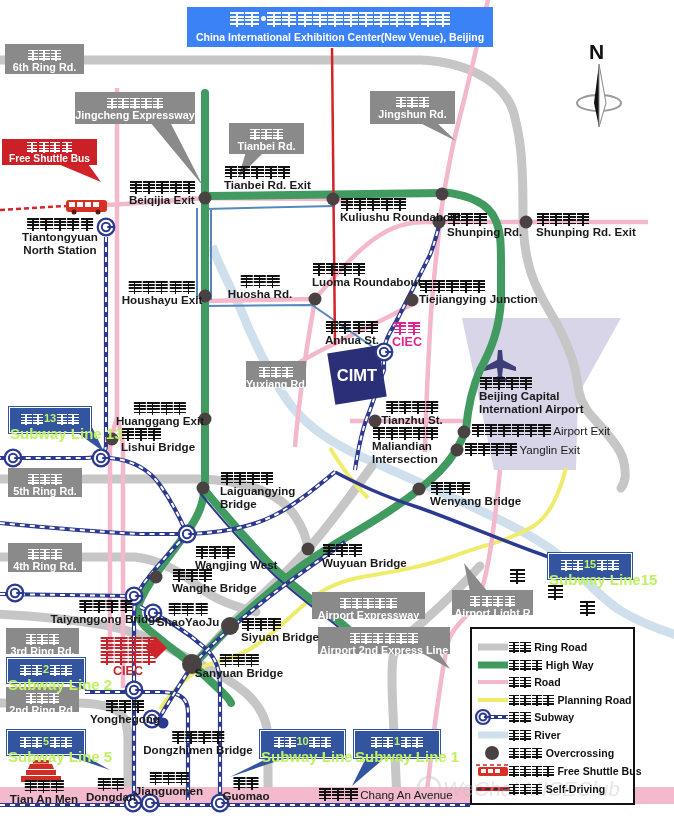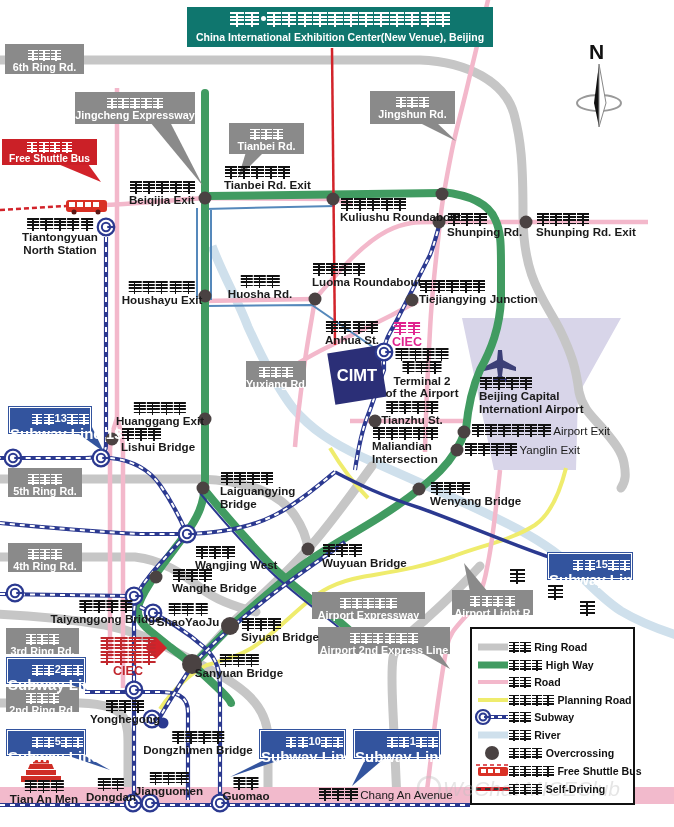--- a/index.html
+++ b/index.html
@@ -12,32 +12,32 @@
 .c16{width:15px;height:15px;background:repeating-linear-gradient(180deg,#121212 0 1.9px,rgba(0,0,0,0) 1.9px 3.8px),linear-gradient(90deg,rgba(0,0,0,0) 0 6px,#121212 6px 8px,rgba(0,0,0,0) 8px)}
 .w15{width:14.2px;height:14.6px;background:repeating-linear-gradient(180deg,#fff 0 1.8px,rgba(0,0,0,0) 1.8px 3.7px),linear-gradient(90deg,rgba(0,0,0,0) 0 5.8px,#fff 5.8px 7.6px,rgba(0,0,0,0) 7.6px)}
 .r13{width:13px;height:13.4px;background:repeating-linear-gradient(180deg,#c1272d 0 1.7px,rgba(0,0,0,0) 1.7px 3.4px),linear-gradient(90deg,rgba(0,0,0,0) 0 5.3px,#c1272d 5.3px 7px,rgba(0,0,0,0) 7px)}
 .m13{width:12.6px;height:13px;background:repeating-linear-gradient(180deg,#e0248f 0 1.6px,rgba(0,0,0,0) 1.6px 3.3px),linear-gradient(90deg,rgba(0,0,0,0) 0 5.1px,#e0248f 5.1px 6.8px,rgba(0,0,0,0) 6.8px)}
 .lb{position:absolute;transform:translateX(-50%);text-align:center;font-weight:bold;font-size:11.6px;
  color:#1a1a1a;line-height:1.1;white-space:nowrap}
 .lbL{position:absolute;text-align:left;font-weight:bold;font-size:11.6px;color:#1a1a1a;line-height:1.1;white-space:nowrap}
 .bk{color:#1a1a1a;font-weight:normal;margin-left:2px}
 .mg{color:#e0248f;font-size:12.5px}
 .rd{color:#c1272d;font-size:12.5px}
-.banner{position:absolute;left:187px;top:7px;width:306px;height:40px;background:#0f766e;color:#fff;
+.banner{position:absolute;left:187px;top:7px;width:306px;height:40px;background:#3b82f6;color:#fff;
  text-align:center;padding-top:4px}
 .bc{letter-spacing:0}
 .be{font-size:10.5px;font-weight:bold;margin-top:2px}
 .dot{width:5px!important;height:5px!important;border-radius:50%;background:#fff!important;vertical-align:4px}
 .north{position:absolute;left:589px;top:40px;font-size:21px;font-weight:bold;color:#111}
 .shuttle{position:absolute;left:2px;top:139px;width:95px;height:26px;background:#cb2027;
  text-align:center;color:#fff;padding-top:1px}
 .sen{font-size:10.2px;font-weight:bold;line-height:1;margin-top:0.5px}
 .gbox{position:absolute;background:#8a8a8a;color:#fff;text-align:center;padding-top:2px;line-height:1.02}
 .gen{font-size:10.8px;font-weight:bold;white-space:nowrap}
-.nbox{position:absolute;background:#33549e;color:#ffffff;text-align:right;padding-top:1.5px;line-height:1.0;
+.nbox{position:absolute;background:#33549e;color:#bef264;text-align:center;padding-top:1.5px;line-height:1.0;
  border:1px solid #fff;box-shadow:0 0 0 1px #33549e}
 .nen{font-size:15px;font-weight:bold;white-space:nowrap}
 .nd{font-size:11px;font-weight:bold;vertical-align:1px}
 .leg{position:absolute;left:508px;font-size:11px;color:#111;white-space:nowrap}
 .leg b{font-size:10.6px}
 </style></head>
 <body>
 <div id="map">
 <svg id="base" width="674" height="827" viewBox="0 0 674 827">
       <polygon points="462,318 621,318 578,395 576,470 494,470" fill="#d8d5e9"></polygon>
@@ -339,21 +339,20 @@
     <div class="lbL" style="left:224px;top:166px"><i class="g c13"></i><i class="g c13"></i><i class="g c13"></i><i class="g c13"></i><i class="g c13"></i><br>Tianbei Rd. Exit</div>
     <div class="lbL" style="left:340px;top:198px"><i class="g c13"></i><i class="g c13"></i><i class="g c13"></i><i class="g c13"></i><i class="g c13"></i><br>Kuliushu Roundabout</div>
     <div class="lbL" style="left:447px;top:213px"><i class="g c13"></i><i class="g c13"></i><i class="g c13"></i><br>Shunping Rd.</div>
     <div class="lbL" style="left:536px;top:213px"><i class="g c13"></i><i class="g c13"></i><i class="g c13"></i><i class="g c13"></i><br>Shunping Rd. Exit</div>
     <div class="lb" style="left:162px;top:281px"><i class="g c13"></i><i class="g c13"></i><i class="g c13"></i><i class="g c13"></i><i class="g c13"></i><br>Houshayu Exit</div>
     <div class="lb" style="left:260px;top:275px"><i class="g c13"></i><i class="g c13"></i><i class="g c13"></i><br>Huosha Rd.</div>
     <div class="lbL" style="left:312px;top:263px"><i class="g c13"></i><i class="g c13"></i><i class="g c13"></i><i class="g c13"></i><br>Luoma Roundabout</div>
     <div class="lbL" style="left:419px;top:280px"><i class="g c13"></i><i class="g c13"></i><i class="g c13"></i><i class="g c13"></i><i class="g c13"></i><br>Tiejiangying Junction</div>
     <div class="lb" style="left:352px;top:321px"><i class="g c13"></i><i class="g c13"></i><i class="g c13"></i><i class="g c13"></i><br>Anhua St.</div>
     <div class="lb" style="left:407px;top:322px"><i class="g m13"></i><i class="g m13"></i><br><span class="mg">CIEC</span></div>
-    <div class="lb" style="left:422px;top:348px"><i class="g c13"></i><i class="g c13"></i><i class="g c13"></i><i class="g c13"></i><br><i class="g c13"></i><i class="g c13"></i><i class="g c13"></i><br>Terminal 2<br>of the Airport</div>
     <div class="lbL" style="left:479px;top:377px"><i class="g c13"></i><i class="g c13"></i><i class="g c13"></i><i class="g c13"></i><br>Beijing Capital<br>Internationl Airport</div>
     <div class="lbL" style="left:471px;top:424px"><i class="g c13"></i><i class="g c13"></i><i class="g c13"></i><i class="g c13"></i><i class="g c13"></i><i class="g c13"></i><b class="bk">Airport Exit</b></div>
     <div class="lbL" style="left:464px;top:443px"><i class="g c13"></i><i class="g c13"></i><i class="g c13"></i><i class="g c13"></i><b class="bk">Yanglin Exit</b></div>
     <div class="lb" style="left:412px;top:401px"><i class="g c13"></i><i class="g c13"></i><i class="g c13"></i><i class="g c13"></i><br>Tianzhu St.</div>
     <div class="lbL" style="left:372px;top:427px"><i class="g c13"></i><i class="g c13"></i><i class="g c13"></i><i class="g c13"></i><i class="g c13"></i><br>Maliandian<br>Intersection</div>
     <div class="lbL" style="left:430px;top:482px"><i class="g c13"></i><i class="g c13"></i><i class="g c13"></i><br>Wenyang Bridge</div>
     <div class="lb" style="left:160px;top:402px"><i class="g c13"></i><i class="g c13"></i><i class="g c13"></i><i class="g c13"></i><br>Huanggang Exit</div>
     <div class="lbL" style="left:121px;top:428px"><i class="g c13"></i><i class="g c13"></i><i class="g c13"></i><br>Lishui Bridge</div>
     <div class="lbL" style="left:220px;top:472px"><i class="g c13"></i><i class="g c13"></i><i class="g c13"></i><i class="g c13"></i><br>Laiguangying<br>Bridge</div>
     <div class="lbL" style="left:195px;top:546px"><i class="g c13"></i><i class="g c13"></i><i class="g c13"></i><br>Wangjing West</div>

